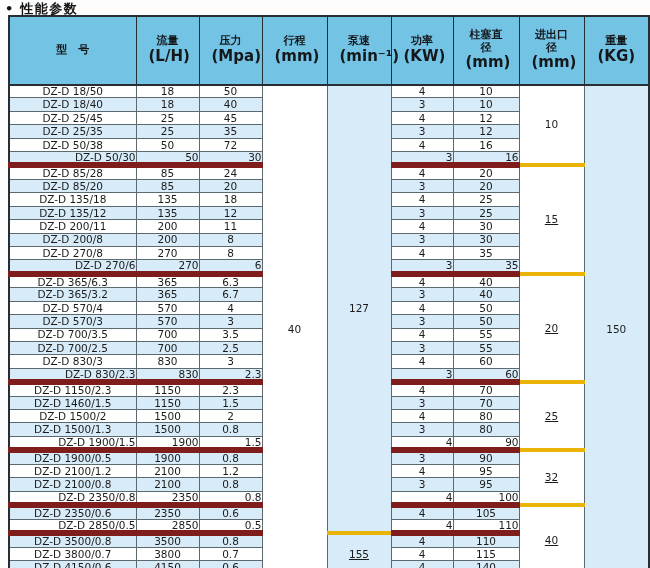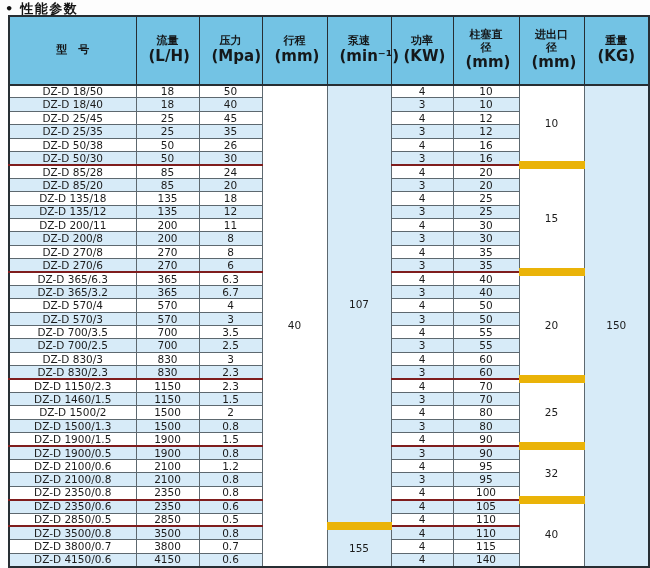--- a/index.html
+++ b/index.html
@@ -43,22 +43,22 @@
     border: 1px solid #5d686f;
     padding: 0; height: 13.4px;
     font-size: 10.5px; color: #1b1b1b;
     text-align: center; vertical-align: middle;
     line-height: 1; background: #fff;
     white-space: nowrap; overflow: hidden;
   }
   tbody tr.stripe td.dc { background: #d7ebf8; }
   tbody td.mc.blue { background: #d7ebf8; }
   tbody td.mc.white { background: #fff; }
-  tbody tr.section-end td { border-bottom: 2px solid #7f1d1d; }
-  tbody td.span-start { border-top: 8px solid #eab308; }
+  tbody tr.section-end td { border-bottom: 6px solid #7f1d1d; text-align: right; }
+  tbody td.span-start { border-top: 4px solid #eab308; text-decoration: underline; }
 </style>
 </head>
 <body>
 
 <div class="title-row">
   <span class="bullet">•</span>
   <span class="page-title">性能参数</span>
 </div>
 
 <table class="spec">
@@ -112,21 +112,21 @@
           <div class="h-sub">(KG)</div>
       </th>
     </tr>
   </thead>
   <tbody>
       <tr>
         <td class="dc">DZ-D 18/50</td>
         <td class="dc">18</td>
         <td class="dc">50</td>
         <td class="mc white" rowspan="36">40</td>
-        <td class="mc blue" rowspan="33">107</td>
+        <td class="mc blue" rowspan="33">127</td>
         <td class="dc">4</td>
         <td class="dc">10</td>
         <td class="mc white" rowspan="6">10</td>
         <td class="mc blue" rowspan="36">150</td>
       </tr>
       <tr class="stripe">
         <td class="dc">DZ-D 18/40</td>
         <td class="dc">18</td>
         <td class="dc">40</td>
         <td class="dc">3</td>
@@ -142,21 +142,21 @@
       <tr class="stripe">
         <td class="dc">DZ-D 25/35</td>
         <td class="dc">25</td>
         <td class="dc">35</td>
         <td class="dc">3</td>
         <td class="dc">12</td>
       </tr>
       <tr>
         <td class="dc">DZ-D 50/38</td>
         <td class="dc">50</td>
-        <td class="dc">26</td>
+        <td class="dc">72</td>
         <td class="dc">4</td>
         <td class="dc">16</td>
       </tr>
       <tr class="stripe section-end">
         <td class="dc">DZ-D 50/30</td>
         <td class="dc">50</td>
         <td class="dc">30</td>
         <td class="dc">3</td>
         <td class="dc">16</td>
       </tr>
@@ -312,21 +312,21 @@
       </tr>
       <tr class="stripe">
         <td class="dc">DZ-D 1900/0.5</td>
         <td class="dc">1900</td>
         <td class="dc">0.8</td>
         <td class="dc">3</td>
         <td class="dc">90</td>
         <td class="mc white span-start" rowspan="4">32</td>
       </tr>
       <tr>
-        <td class="dc">DZ-D 2100/0.6</td>
+        <td class="dc">DZ-D 2100/1.2</td>
         <td class="dc">2100</td>
         <td class="dc">1.2</td>
         <td class="dc">4</td>
         <td class="dc">95</td>
       </tr>
       <tr class="stripe">
         <td class="dc">DZ-D 2100/0.8</td>
         <td class="dc">2100</td>
         <td class="dc">0.8</td>
         <td class="dc">3</td>

